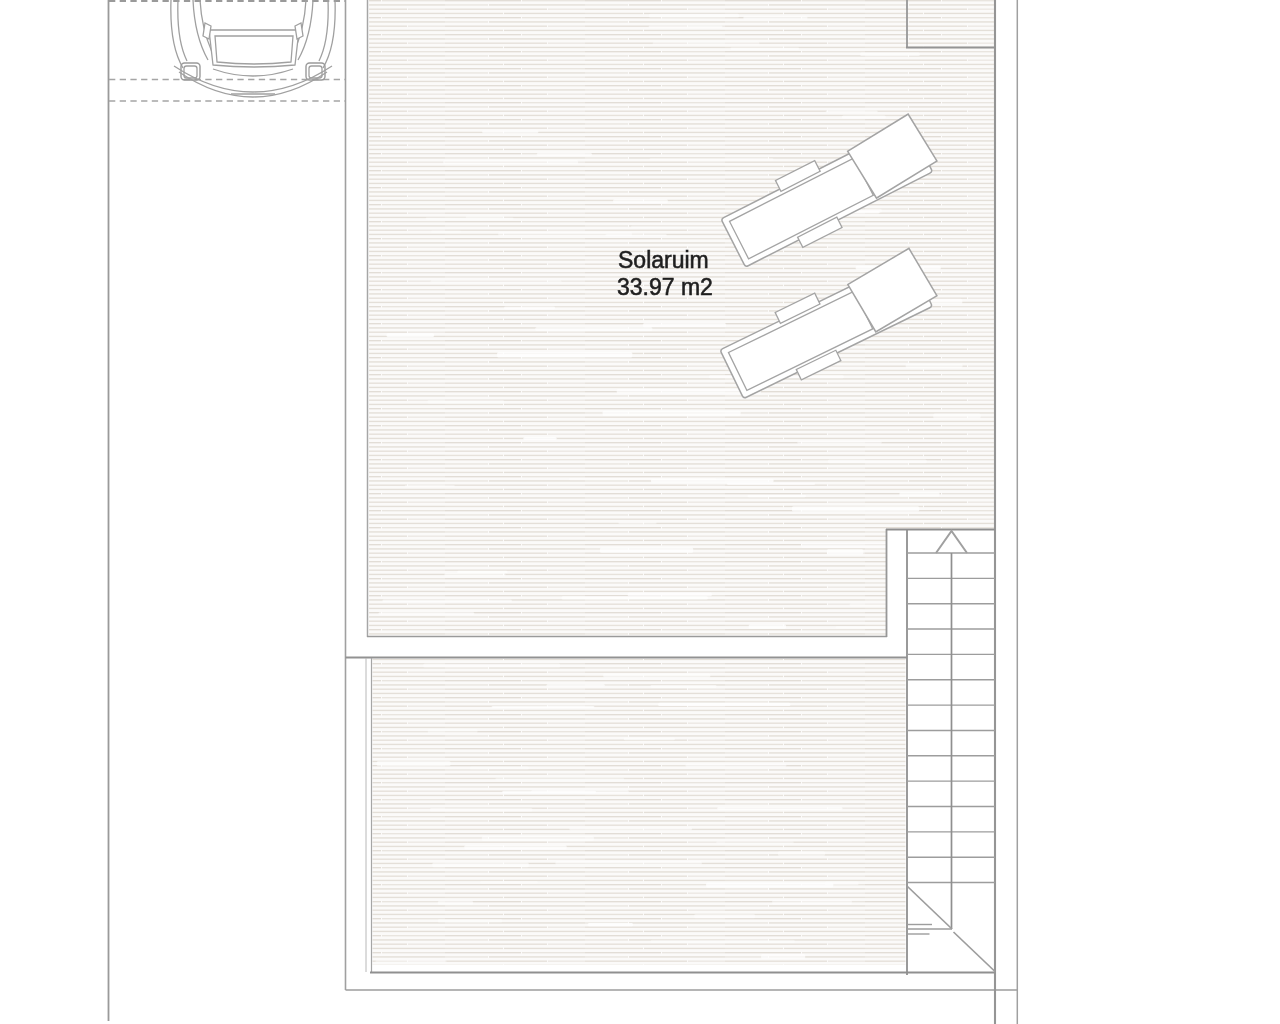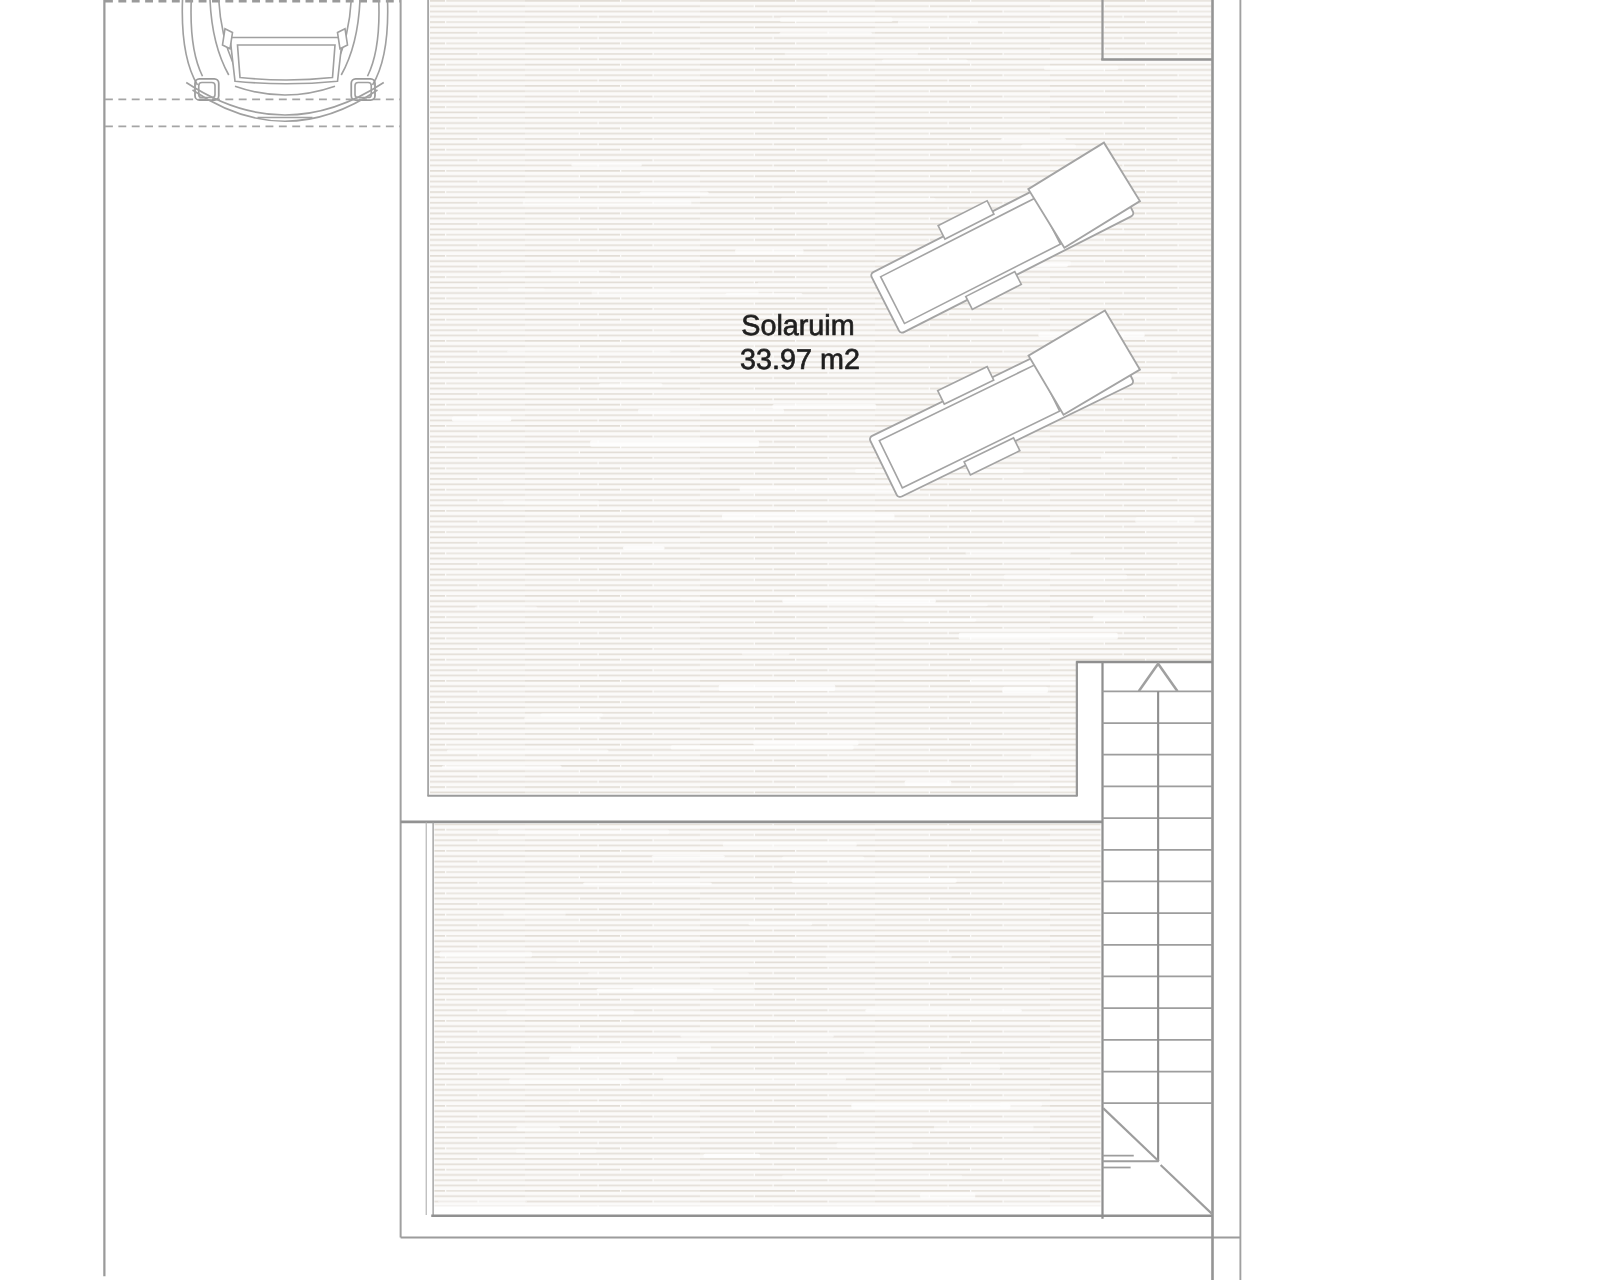--- a/index.html
+++ b/index.html
@@ -1,17 +1,17 @@
 <!DOCTYPE html>
 <html><head>
 <meta charset="utf-8">
 <style>
   html,body { margin:0; padding:0; background:#ffffff; }
   #page { width:1076px; height:1024px; position:relative; background:#ffffff;
-          font-family:"Liberation Sans", sans-serif; }
+          font-family:"Liberation Sans", sans-serif;padding-left:25px; }
 </style>
 </head>
 <body>
 <div id="page">
 <svg width="1280" height="1024" viewBox="0 0 1280 1024">
 <defs>
   <pattern id="deck" width="140" height="17" patternUnits="userSpaceOnUse">
     <rect x="0" y="0" width="140" height="17" fill="#fbfaf9"></rect>
     <rect x="0" y="0" width="76" height="1.35" fill="#e2ddd6"></rect>
     <rect x="77" y="0" width="63" height="1.35" fill="#e9e5df"></rect>

